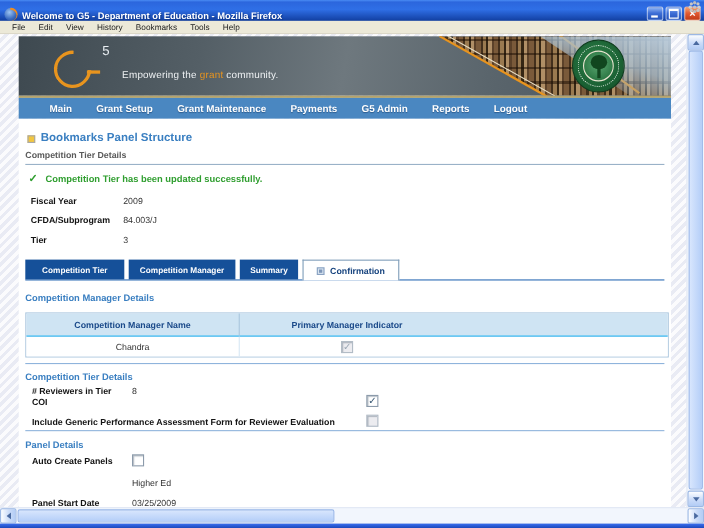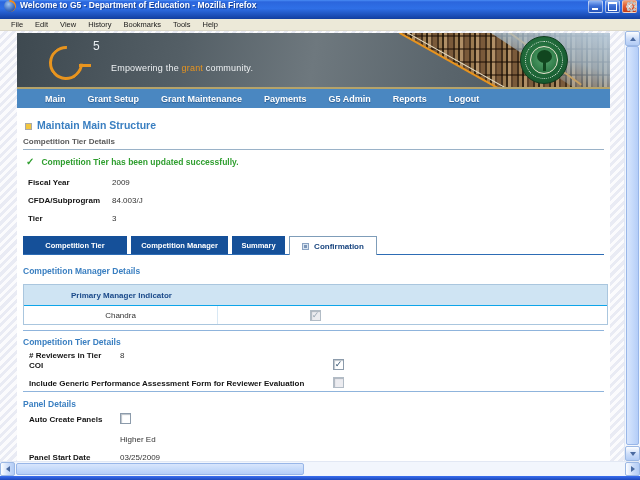--- a/index.html
+++ b/index.html
@@ -3,21 +3,21 @@
 <meta charset="utf-8">
 <style>
   html,body{margin:0;padding:0;background:#555;}
   #screen{position:relative;width:640px;height:480px;overflow:hidden;
     font-family:"Liberation Sans",sans-serif;background:#ece9d8;}
   #screen *{box-sizing:border-box;}
 
   
   .titlebar{position:absolute;left:0;top:0;width:640px;height:19px;
     background:linear-gradient(180deg,#4a8cf4 0%,#2b66dd 10%,#2f6fe6 45%,#1747ad 90%,#123f9e 100%);
-    display:flex;align-items:flex-start;padding:0 3px;}
+    display:flex;align-items:flex-end;padding:0 3px;}
   .fficon{width:12px;height:12px;border-radius:50%;margin:0 4px 0 1px;position:relative;
     background:radial-gradient(circle at 38% 35%,#9cc4f2 0%,#3b6cc0 55%,#1c3f86 100%);overflow:hidden;flex:0 0 auto;}
   .fficon::after{content:"";position:absolute;right:-2px;top:-1px;width:10px;height:10px;border-radius:50%;
     border:3px solid #f08b1d;border-left-color:transparent;border-bottom-color:transparent;transform:rotate(40deg);}
   .wtitle{color:#fff;font-size:8.5px;font-weight:bold;text-shadow:1px 1px 1px #123a8a;
     flex:1;white-space:nowrap;overflow:hidden;}
   .wbtns{display:flex;gap:2px;}
   .wbtn{width:15px;height:13px;border-radius:2px;border:1px solid rgba(255,255,255,.55);
     display:flex;align-items:center;justify-content:center;position:relative;}
   .wbtn-blue{background:linear-gradient(180deg,#8fb4f4 0%,#3d6ed6 45%,#2553b8 100%);}
@@ -204,21 +204,21 @@
     <span class="navitem">Grant Maintenance</span>
     <span class="navitem">Payments</span>
     <span class="navitem">G5 Admin</span>
     <span class="navitem">Reports</span>
     <span class="navitem">Logout</span>
   </div>
 
   <div class="content">
 
     <span class="pgtitle-icon"></span>
-    <span class="pgtitle">Maintain Main Structure</span>
+    <span class="pgtitle">Bookmarks Panel Structure</span>
     <span class="pgsub">Competition Tier Details</span>
     <div class="hr1"></div>
 
     <div class="success">
       <span class="chk">✓</span>
       <span class="msg">Competition Tier has been updated successfully.</span>
     </div>
 
     <div class="frow" style="top:70px;">
       <span class="flabel">Fiscal Year</span>
@@ -228,33 +228,34 @@
       <span class="flabel">CFDA/Subprogram</span>
       <span class="fvalue">84.003/J</span>
     </div>
     <div class="frow" style="top:106px;">
       <span class="flabel">Tier</span>
       <span class="fvalue">3</span>
     </div>
 
     <div class="tabline"></div>
     <div class="tabs">
-      <div class="tab" style="width:104px;">Competition Tier</div>
+      <div class="tab" style="width:90px;">Competition Tier</div>
       <div class="tab" style="width:97px;">Competition Manager</div>
       <div class="tab" style="width:53px;">Summary</div>
       <div class="tab tab-active" style="width:88px;">
         <span class="tabicon"></span>
         <span>Confirmation</span>
       </div>
     </div>
 
     <span class="secheading" style="top:158px;">Competition Manager Details</span>
 
     <div class="mtable">
       <div class="thead">
+        <div class="th w1">Competition Manager Name</div>
         <div class="th w3">Primary Manager Indicator</div>
       </div>
       <div class="trow">
         <div class="td w1">Chandra</div>
         <div class="td w3">
           <span class="cb cb-dis">✓</span>
         </div>
       </div>
     </div>
 

